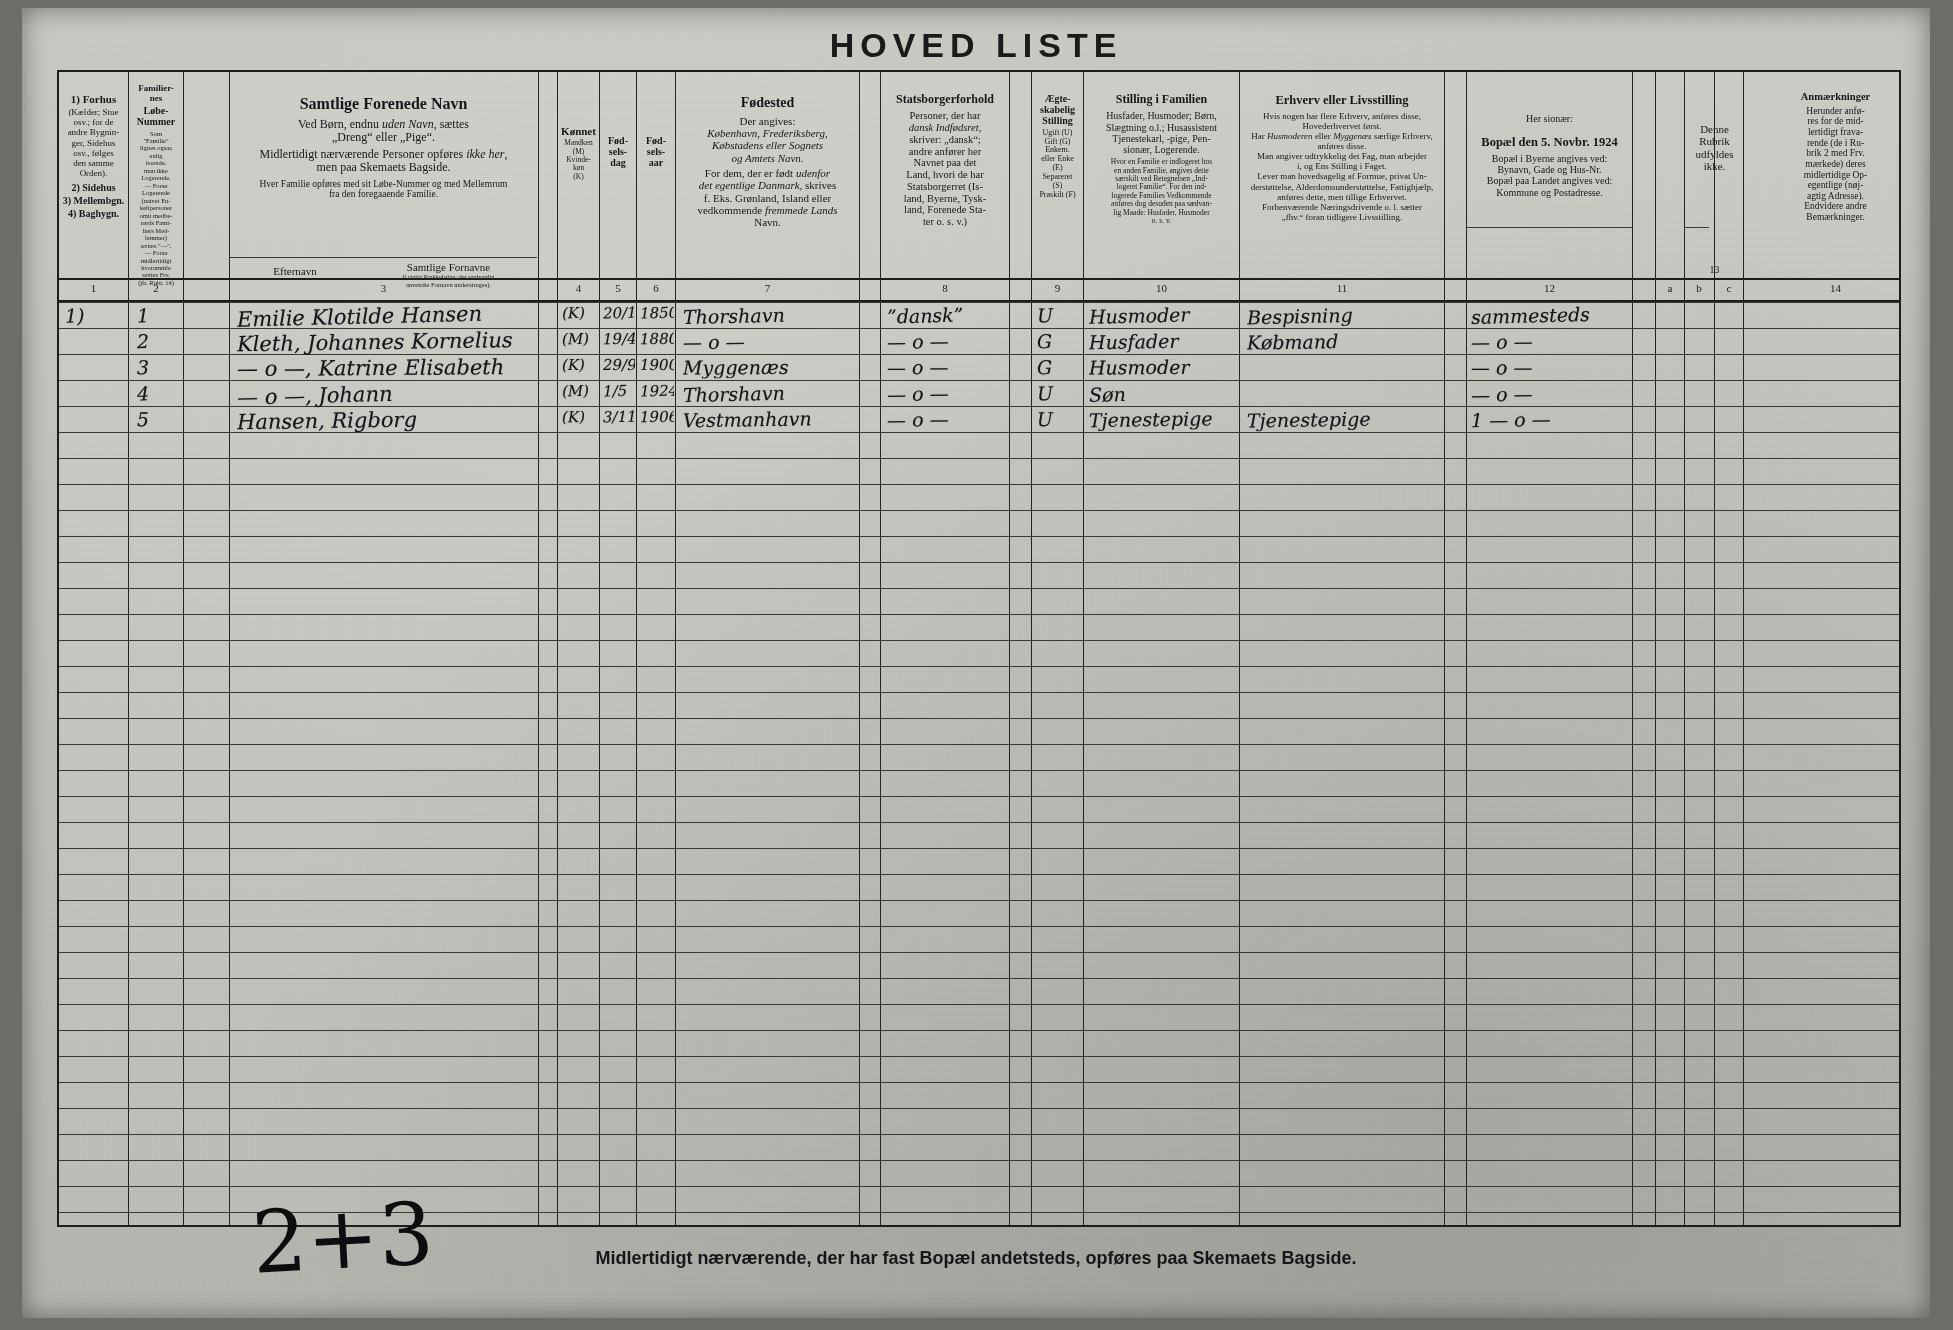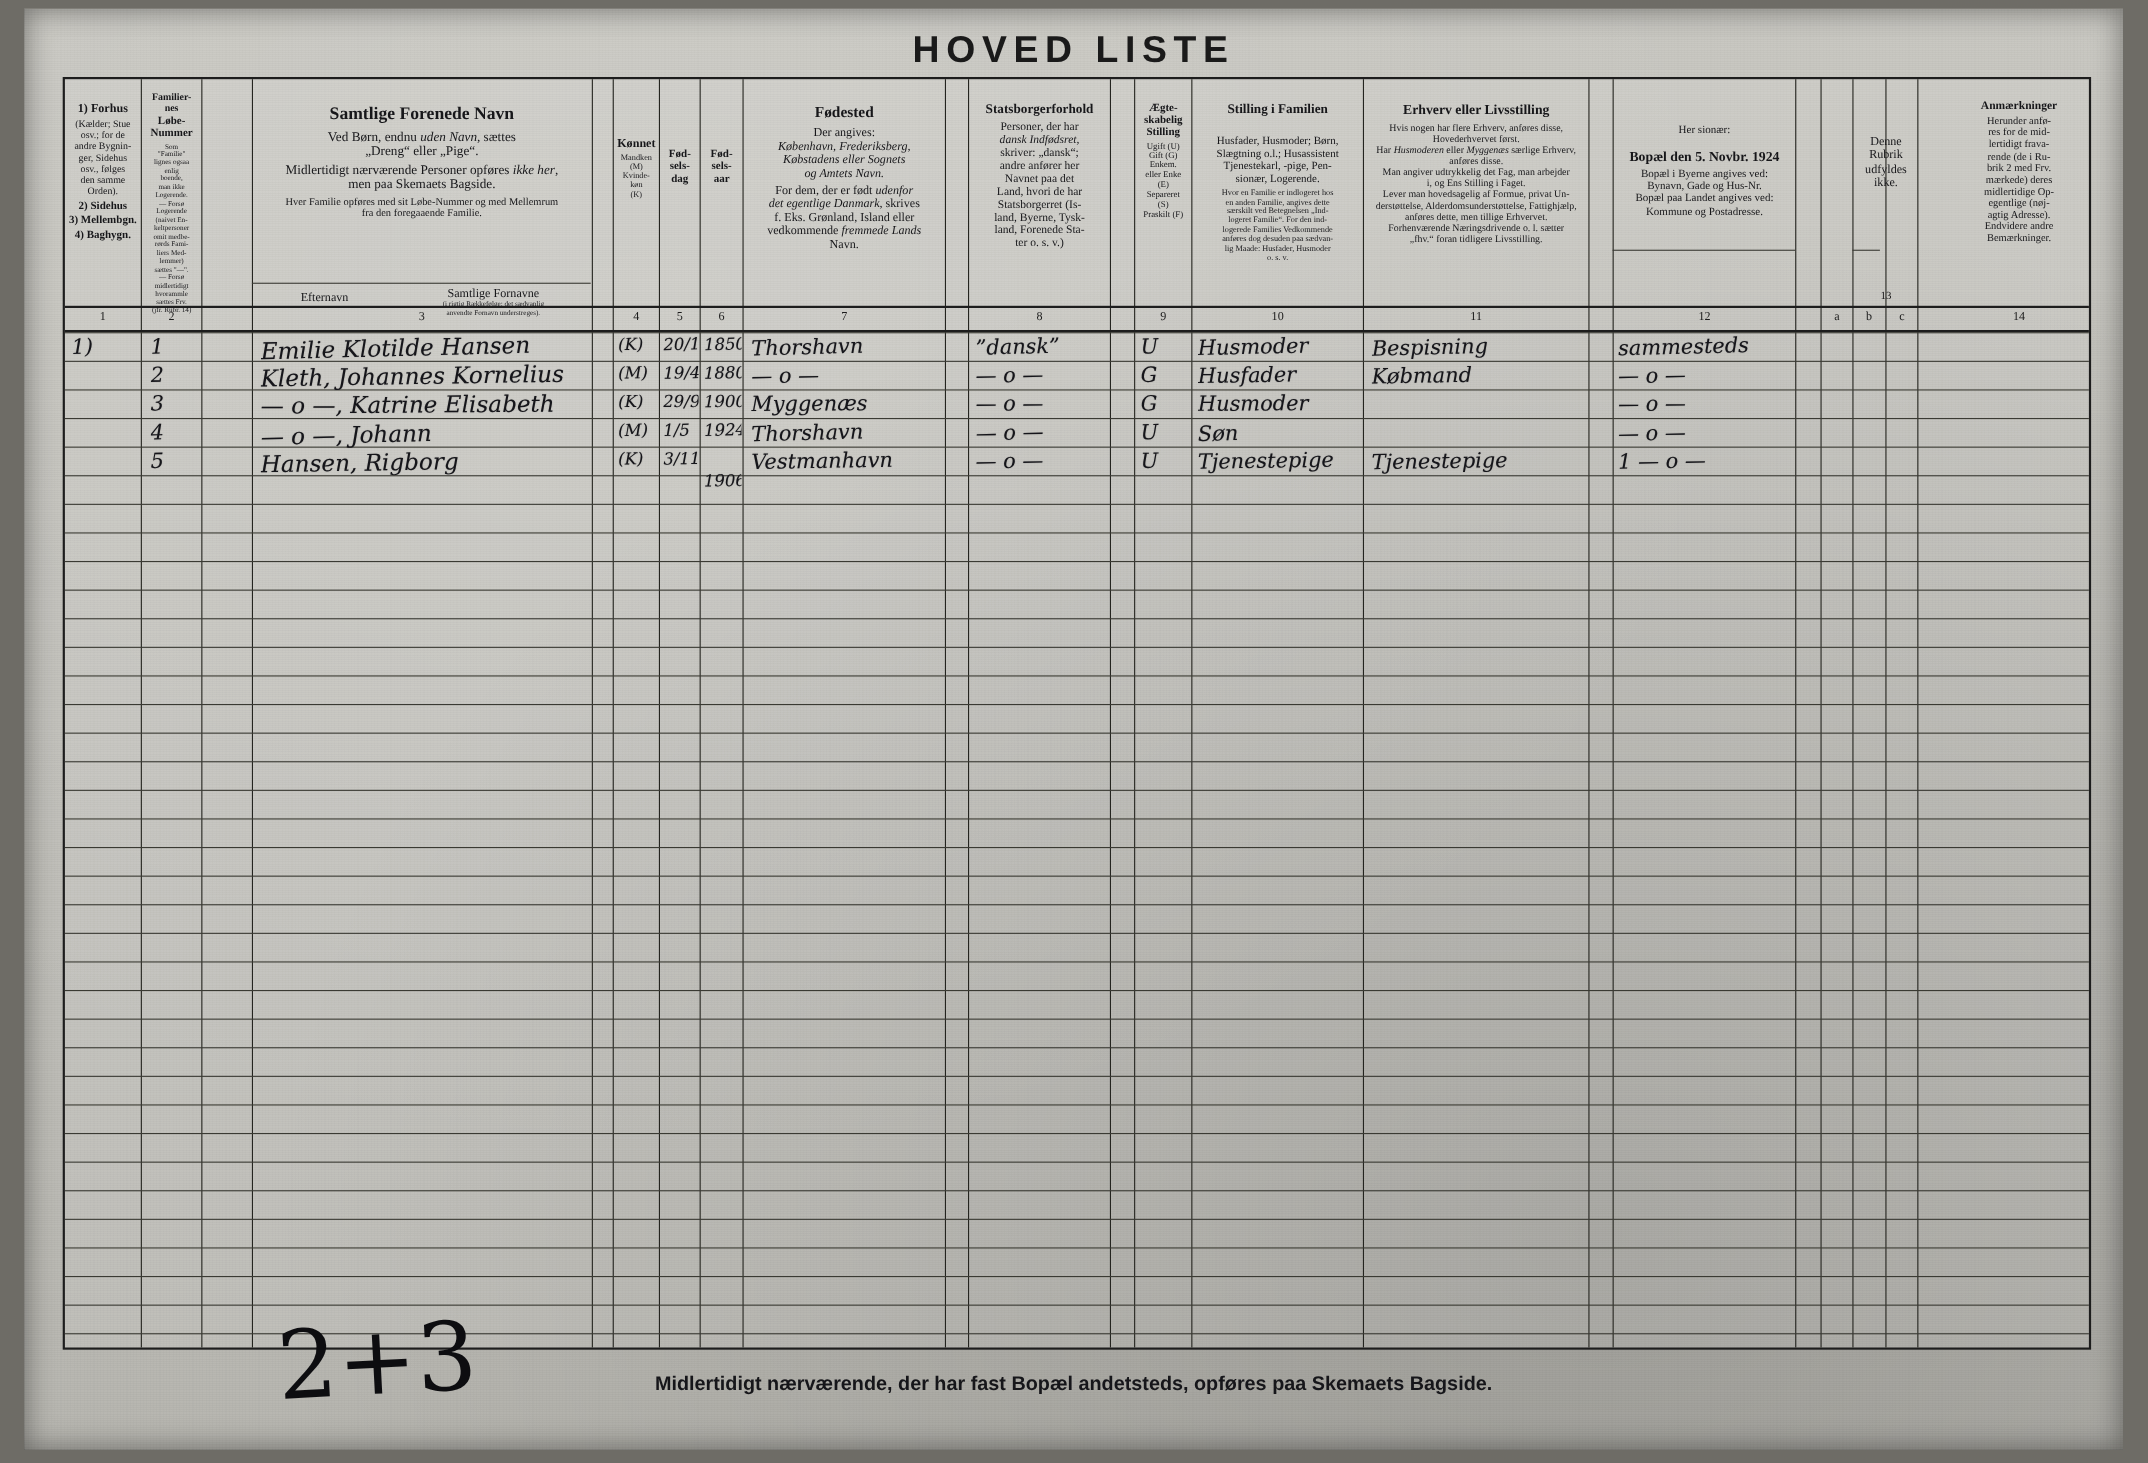--- a/index.html
+++ b/index.html
@@ -248,21 +248,21 @@
         <span class="sub">land, Forenede Sta-</span>
         <span class="sub">ter o. s. v.)</span>
       </div>
 
       <div class="hdrcell" style="left:973px;top:18px;width:51px;font-size:9px">
         <span class="ttl" style="font-size:10px">Ægte-<br>skabelig<br>Stilling</span>
         <span class="sub" style="font-size:8px">Ugift (U)<br>Gift (G)<br>Enkem.<br>eller Enke<br>(E)<br>Separeret<br>(S)<br>Praskilt (F)</span>
       </div>
 
       <div class="hdrcell" style="left:1025px;top:18px;width:155px;font-size:9.5px">
-        <span class="ttl" style="font-size:12px;margin-bottom:17px">Stilling i Familien</span>
+        <span class="ttl" style="font-size:12px;margin-bottom:4px">Stilling i Familien</span>
         <span class="sub" style="font-size:10px">Husfader, Husmoder; Børn,</span>
         <span class="sub" style="font-size:10px">Slægtning o.l.; Husassistent</span>
         <span class="sub" style="font-size:10px">Tjenestekarl, -pige, Pen-</span>
         <span class="sub" style="font-size:10px">sionær, Logerende.</span>
         <span class="sub" style="font-size:7.5px;margin-top:3px">Hvor en Familie er indlogeret hos<br>en anden Familie, angives dette<br>særskilt ved Betegnelsen „Ind-<br>logeret Familie“. For den ind-<br>logerede Families Vedkommende<br>anføres dog desuden paa sædvan-<br>lig Maade: Husfader, Husmoder<br>o. s. v.</span>
       </div>
 
       <div class="hdrcell" style="left:1181px;top:18px;width:204px;font-size:9px">
         <span class="ttl" style="font-size:12.5px;margin-bottom:4px">Erhverv eller Livsstilling</span>
         <span class="sub">Hvis nogen har flere Erhverv, anføres disse,</span>
@@ -412,21 +412,21 @@
           <div class="hw sm" style="left: 581px; top: 310px; width: 34px; overflow: hidden; transform: rotate(-1.4deg);">1924</div>
           <div class="hw md" style="left: 624px; top: 310px; width: 174px; overflow: hidden; transform: rotate(-1.4deg);">Thorshavn</div>
           <div class="hw md" style="left: 828px; top: 310px; width: 120px; overflow: hidden; transform: rotate(-1.4deg);">— o —</div>
           <div class="hw md" style="left: 978px; top: 310px; width: 44px; overflow: hidden; transform: rotate(-1.4deg);">U</div>
           <div class="hw md" style="left: 1030px; top: 310px; width: 148px; overflow: hidden; transform: rotate(-1.4deg);">Søn</div>
           <div class="hw md" style="left: 1412px; top: 310px; width: 158px; overflow: hidden; transform: rotate(-1.4deg);">— o —</div>
           <div class="hw md" style="left: 78px; top: 336px; width: 44px; overflow: hidden; transform: rotate(-0.9deg);">5</div>
           <div class="hw lg" style="left: 178px; top: 336px; width: 298px; overflow: hidden; transform: rotate(-0.9deg);">Hansen, Rigborg</div>
           <div class="hw sm" style="left: 503px; top: 336px; width: 36px; overflow: hidden; transform: rotate(-0.9deg);">(K)</div>
           <div class="hw sm" style="left: 544px; top: 336px; width: 32px; overflow: hidden; transform: rotate(-0.9deg);">3/11</div>
-          <div class="hw sm" style="left: 581px; top: 356px; width: 34px; overflow: hidden; transform: rotate(-0.9deg);">1906</div>
+          <div class="hw sm" style="left: 581px; top: 336px; width: 34px; overflow: hidden; transform: rotate(-0.9deg);">1906</div>
           <div class="hw md" style="left: 624px; top: 336px; width: 174px; overflow: hidden; transform: rotate(-0.9deg);">Vestmanhavn</div>
           <div class="hw md" style="left: 828px; top: 336px; width: 120px; overflow: hidden; transform: rotate(-0.9deg);">— o —</div>
           <div class="hw md" style="left: 978px; top: 336px; width: 44px; overflow: hidden; transform: rotate(-0.9deg);">U</div>
           <div class="hw md" style="left: 1030px; top: 336px; width: 148px; overflow: hidden; transform: rotate(-0.9deg);">Tjenestepige</div>
           <div class="hw md" style="left: 1188px; top: 336px; width: 195px; overflow: hidden; transform: rotate(-0.9deg);">Tjenestepige</div>
           <div class="hw md" style="left: 1412px; top: 336px; width: 158px; overflow: hidden; transform: rotate(-0.9deg);">1  — o —</div>
         </div>
 
     </div>
 

